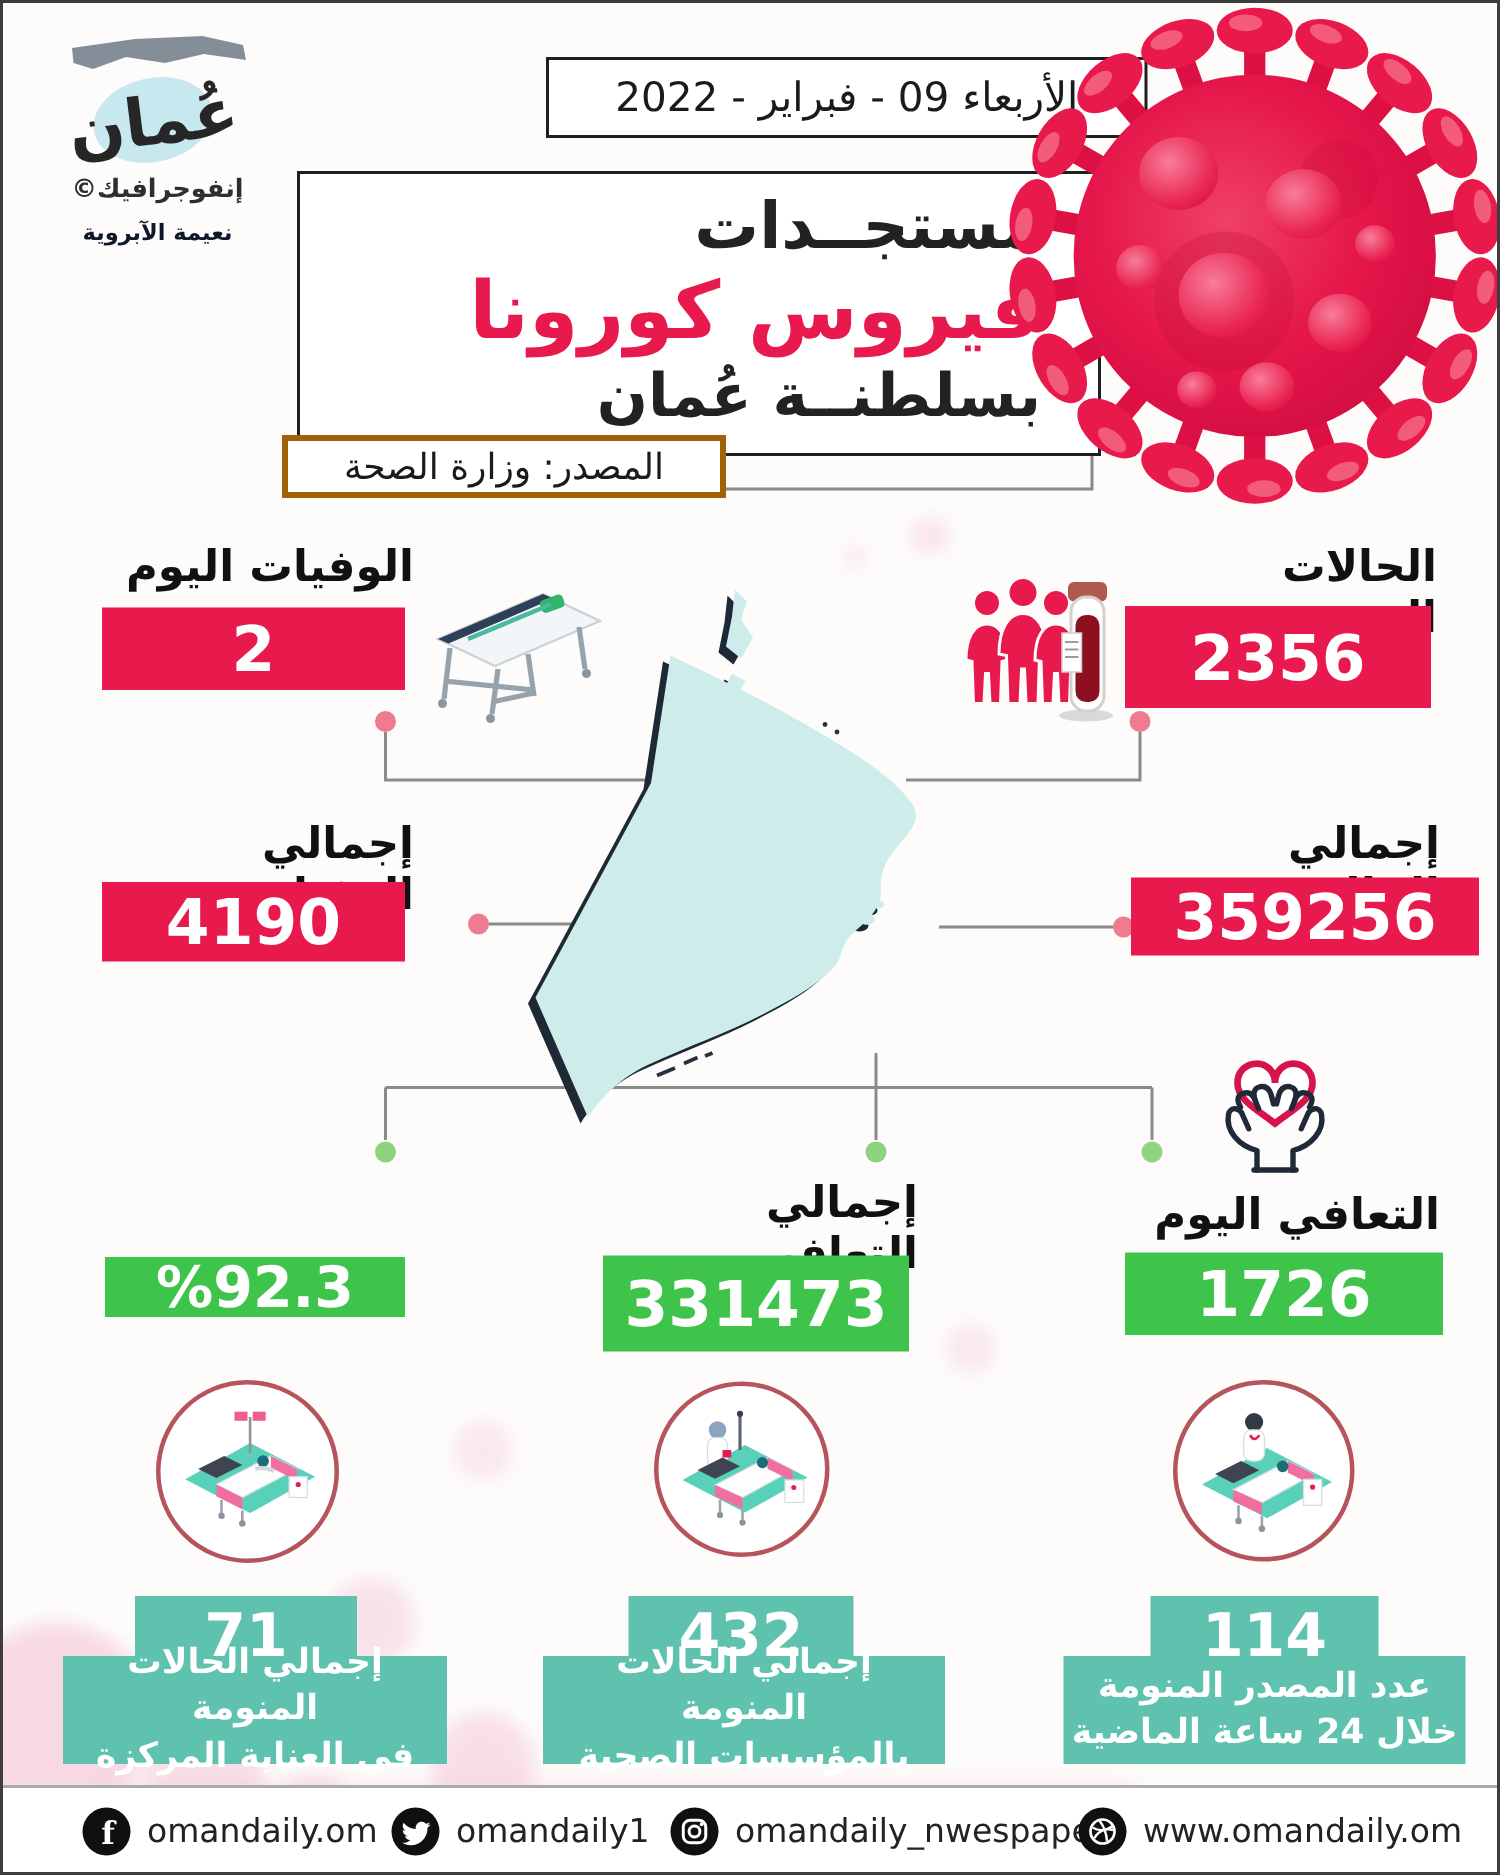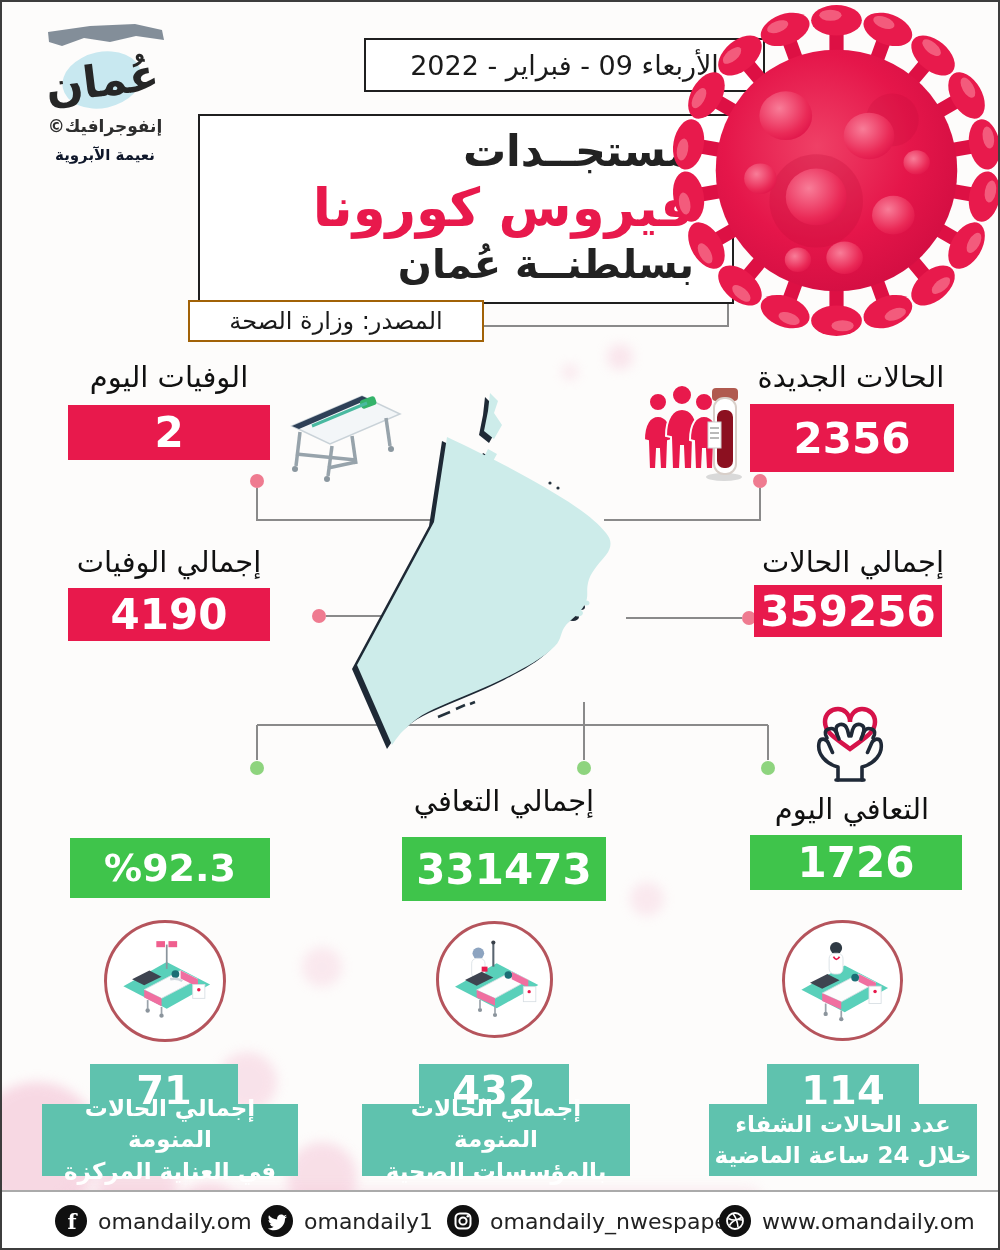--- a/index.html
+++ b/index.html
@@ -19,26 +19,26 @@
   
   #dateBox { position:absolute; left:362px; top:36px; width:401px; height:54px;
     background:#fff; border:2px solid #1f1f1f; display:flex; align-items:center; justify-content:center;
     font-size:27px; font-weight:500; direction:rtl; z-index:3; }
   #titleBox { position:absolute; left:196px; top:112px; width:536px; height:190px;
     background:#fff; border:2px solid #1f1f1f; z-index:3; direction:rtl; text-align:right;
     padding:10px 38px 0 10px; }
   #titleBox .t1 { font-size:43px; font-weight:bold; color:#222; line-height:1.2; }
   #titleBox .t2 { font-size:53px; font-weight:bold; color:#e8194c; line-height:1.15; letter-spacing:1px; }
   #titleBox .t3 { font-size:40px; font-weight:bold; color:#222; line-height:1.25; }
-  #srcBox { position:absolute; left:186px; top:298px; width:296px; height:42px;
-    background:#fff; border:2px solid #a16207; display:flex; align-items:center; justify-content:center;
+  #srcBox { position:absolute; left:186px; top:288px; width:296px; height:42px;
+    background:#fff; border:4px solid #a16207; display:flex; align-items:center; justify-content:center;
     font-size:24px; font-weight:500; direction:rtl; z-index:3; }
   
-  .stat-label { position:absolute; font-size:29px; font-weight:normal; color:#111;
-    text-align:center; direction:rtl; z-index:3; }
+  .stat-label { position:absolute; font-size:29px; font-weight:bold; color:#111;
+    direction:rtl; z-index:3; }
   .val-box { position:absolute; display:flex; align-items:center; justify-content:center;
     color:#fff; font-weight:bold; z-index:3; }
   .val-box.red   { background:#e8194c; }
   .val-box.green { background:#3fc44b; }
   .big-num  { font-size:42px; }
   
   .circ { position:absolute; background:#fff; border:3px solid #b5545c; border-radius:50%; z-index:3;
     display:flex; align-items:center; justify-content:center; }
   .teal-num { position:absolute; background:#5fc2ae; color:#fff; font-size:40px; font-weight:bold;
     display:flex; align-items:center; justify-content:center; z-index:3;margin-top:16px; }
@@ -236,38 +236,38 @@
         <path d="M80,58 h9"></path>
       </g>
   </svg>
 
   <div class="stat-label" style="left:60px;top:543px;width:214px">إجمالي الوفيات</div>
   <div class="val-box red" style="left:66px;top:586px;width:202px;height:53px">
     <span class="big-num">4190</span>
   </div>
 
   <div class="stat-label" style="left:744px;top:543px;width:214px">إجمالي الحالات</div>
-  <div class="val-box red" style="left:752px;top:583px;width:188px;height:52px">
+  <div class="val-box red" style="left:752px;top:583px;width:232px;height:52px">
     <span class="big-num">359256</span>
   </div>
 
   <svg class="layer" style="left:798px;top:690px;z-index:3" width="100" height="92" viewBox="0 0 100 92">
     <path d="M50,30 c0,-8 -6,-13 -12,-13 c-7,0 -13,5 -13,13 c0,11 12,17 25,27 c13,-10 25,-16 25,-27 c0,-8 -6,-13 -13,-13 c-6,0 -12,5 -12,13 z" fill="#fff" stroke="#d6134a" stroke-width="4.5"></path>
     <g stroke="#1f2937" stroke-width="3.6" fill="none" stroke-linecap="round" stroke-linejoin="round">
       <path d="M38,88 V75 C26,72 17,62 19,51 c1,-5.5 7.5,-5 9.5,0.5 l4,9"></path>
       <path d="M27,46 q-4,-7 1.5,-9 q5.5,-2 8,4 l2.5,6"></path>
       <path d="M37,42 q-3,-8 3,-9.5 q5.5,-1 7.5,5.5 l1.5,6"></path>
       <path d="M62,88 V75 C74,72 83,62 81,51 c-1,-5.5 -7.5,-5 -9.5,0.5 l-4,9"></path>
       <path d="M73,46 q4,-7 -1.5,-9 q-5.5,-2 -8,4 l-2.5,6"></path>
       <path d="M63,42 q3,-8 -3,-9.5 q-5.5,-1 -7.5,5.5 l-1.5,6"></path>
       <path d="M36,88 h14 M64,88 h-14"></path>
     </g>
   </svg>
 
-  <div class="val-box green" style="left:68px;top:836px;width:200px;height:60px;direction:ltr">
+  <div class="val-box green" style="left:68px;top:836px;width:200px;height:40px;direction:ltr">
     <span style="font-size:38px">%92.3</span>
   </div>
 
   <div class="stat-label" style="left:394px;top:782px;width:216px">إجمالي التعافي</div>
   <div class="val-box green" style="left:400px;top:835px;width:204px;height:64px">
     <span class="big-num">331473</span>
   </div>
 
   <div class="stat-label" style="left:742px;top:790px;width:216px">التعافي اليوم</div>
   <div class="val-box green" style="left:748px;top:833px;width:212px;height:55px">
@@ -354,21 +354,21 @@
   </div>
   <div class="teal-label" style="left:360px;top:1102px;width:268px;height:72px">
     <span>إجمالي الحالات المنومة</span>
     <span>بالمؤسسات الصحية</span>
   </div>
 
   <div class="teal-num" style="left:765px;top:1046px;width:152px;height:54px">
     <span>114</span>
   </div>
   <div class="teal-label" style="left:707px;top:1102px;width:268px;height:72px">
-    <span>عدد الحالات الشفاء</span>
+    <span>عدد المصدر المنومة</span>
     <span>خلال 24 ساعة الماضية</span>
   </div>
 
   <div id="footer">
     <div class="f-item" style="left:52px">
       <svg width="34" height="34" viewBox="0 0 34 34">
         <circle cx="17" cy="17" r="16" fill="#101010"></circle>
         <text x="18" y="25" text-anchor="middle" font-size="21" font-weight="bold" fill="#fff" font-family="DejaVu Serif, serif">f</text>
       </svg>
       <span class="txt">omandaily.om</span>

